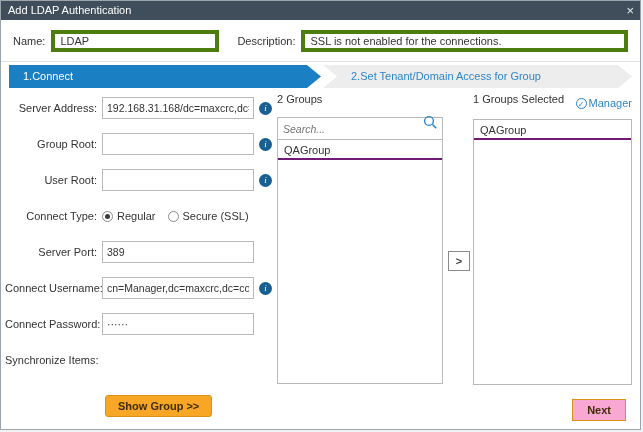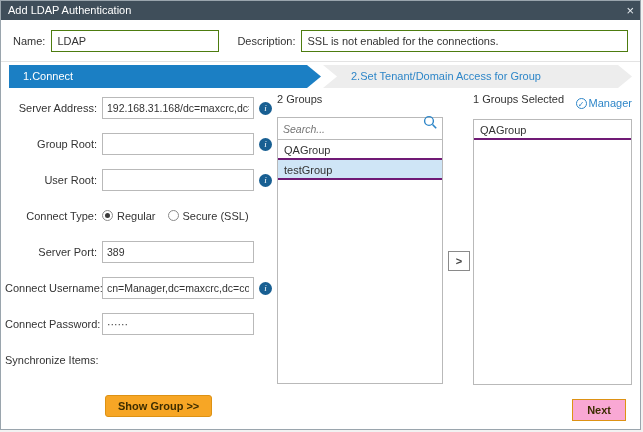--- a/index.html
+++ b/index.html
@@ -6,40 +6,40 @@
   html,body { width:643px; height:432px; background:#f2f2f2; font-family:"Liberation Sans", sans-serif; }
   .dialog { position:relative; width:641px; height:430px; background:#ffffff; border:1px solid #9aa5ad; overflow:hidden;text-decoration:underline; }
 
   
   .titlebar { position:absolute; top:0; left:0; right:0; height:19px; background:#3f4e5a; color:#fff; font-size:11px; line-height:19px; padding-left:7px; }
   .titlebar .close { position:absolute; right:6px; top:0; font-size:13px; line-height:19px; color:#e8edf1; cursor:pointer; }
 
   
   .toprow { position:absolute; top:19px; left:0; right:0; height:42px; border-bottom:1px solid #e3e3e3; display:flex; align-items:center; padding:3px 12px; font-size:11px; color:#333; }
   .toprow label { margin-right:6px; white-space:nowrap; }
-  .tinput { height:22px; border:1px solid #4d7c0f; font-size:11px; padding:2px 5px; color:#333; font-family:"Liberation Sans", sans-serif; }
+  .tinput { height:22px; border:4px solid #4d7c0f; font-size:11px; padding:2px 5px; color:#333; font-family:"Liberation Sans", sans-serif; }
   .name-input { width:168px; margin-right:18px; }
   .desc-input { flex:1; }
 
   
   .wizard { position:absolute; top:64px; left:8px; right:8px; height:23px; }
   .step { position:absolute; top:0; height:23px; font-size:11px; line-height:23px; cursor:pointer; }
   .step1 { left:0; width:312px; background:#1b7fc4; color:#fff; padding-left:14px;
            clip-path:polygon(0 0, calc(100% - 14px) 0, 100% 50%, calc(100% - 14px) 100%, 0 100%); }
   .step2 { left:314px; right:0; width:auto; background:#ededed; color:#2e86c8; padding-left:28px;
            clip-path:polygon(0 0, calc(100% - 14px) 0, 100% 50%, calc(100% - 14px) 100%, 0 100%, 14px 50%); }
 
   
   .form-col { position:absolute; top:96px; left:4px; width:270px; }
   .frow { display:flex; align-items:center; margin-bottom:14px; height:22px; }
   .flabel { width:92px; text-align:right; font-size:11px; color:#333; margin-right:5px; white-space:nowrap; }
   .finput { width:152px; height:22px; border:1px solid #b9b9b9; font-size:10.5px; padding:2px 4px; color:#333; font-family:"Liberation Sans", sans-serif; }
   .info { width:13px; height:13px; margin-left:5px; background:#185f92; color:#fff; border-radius:50%; font-size:9px; line-height:13px; text-align:center; font-style:italic; font-family:"Liberation Serif", serif; cursor:pointer; flex:0 0 auto; }
 
-  .radio-group { display:flex; font-size:11px; color:#333; }
+  .radio-group { display:flex; align-items:center; font-size:11px; color:#333; }
   .radio { width:11px; height:11px; border:1px solid #8a8a8a; border-radius:50%; background:#fff; display:inline-block; position:relative; margin-right:4px; cursor:pointer; flex:0 0 auto; }
   .radio.checked::after { content:""; position:absolute; left:2px; top:2px; width:5px; height:5px; background:#3a3a3a; border-radius:50%; }
   .radio-label { margin-right:12px; }
 
   .select { width:152px; height:22px; border:1px solid #b9b9b9; position:relative; font-size:11px; line-height:20px; padding-left:5px; color:#333; background:#fff; cursor:pointer; }
   .select .caret { position:absolute; right:5px; top:0; font-size:9px; color:#333; }
 
   .show-group-btn { margin:10px 0 0 100px; background:#f7a625; border:1px solid #dd9214; border-radius:3px; font-size:11px; color:#3d2d00; padding:4px 12px; cursor:pointer; font-family:"Liberation Sans", sans-serif; font-weight:bold; }
 
   
@@ -146,21 +146,20 @@
       <input class="search-input" type="text" placeholder="Search..." style="">
       <span class="search-icon">
         <svg width="15" height="15" viewBox="0 0 15 15">
             <circle cx="6" cy="6" r="4.4" fill="none" stroke="#2e86c8" stroke-width="1.4"></circle>
             <line x1="9.5" y1="9.5" x2="13.2" y2="13.2" stroke="#2e86c8" stroke-width="1.6"></line>
           </svg>
       </span>
     </div>
     <div class="list">
       <div class="list-item">QAGroup</div>
-      <div class="list-item selected">testGroup</div>
     </div>
   </div>
 
   <button class="move-btn">&gt;</button>
 
   <div class="sel-panel">
     <div class="sel-head">
       <span class="panel-title" style="margin-bottom:8px;">1 Groups Selected</span>
       <a class="validate">
         <span class="vcheck">✓</span>

